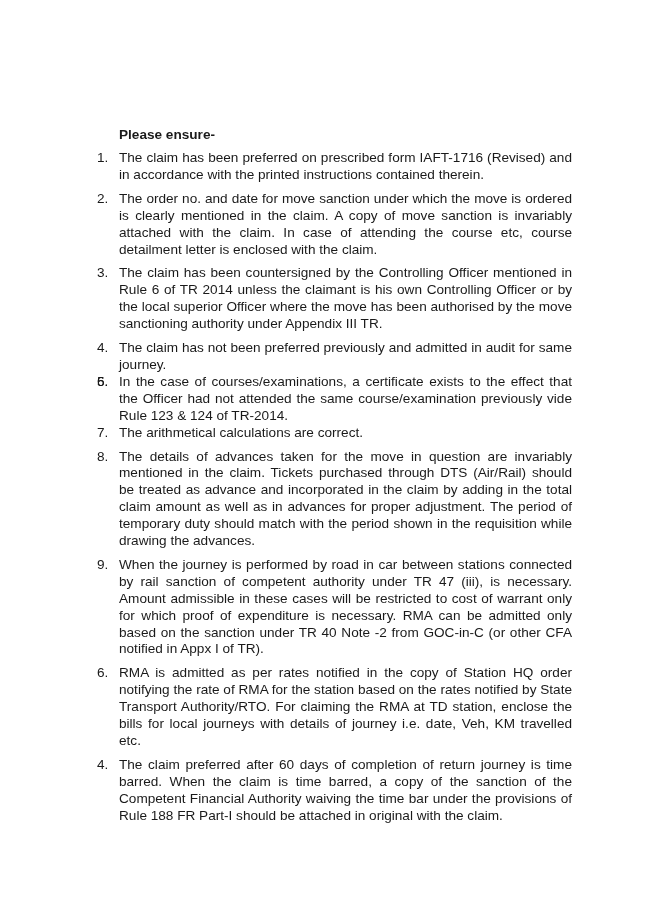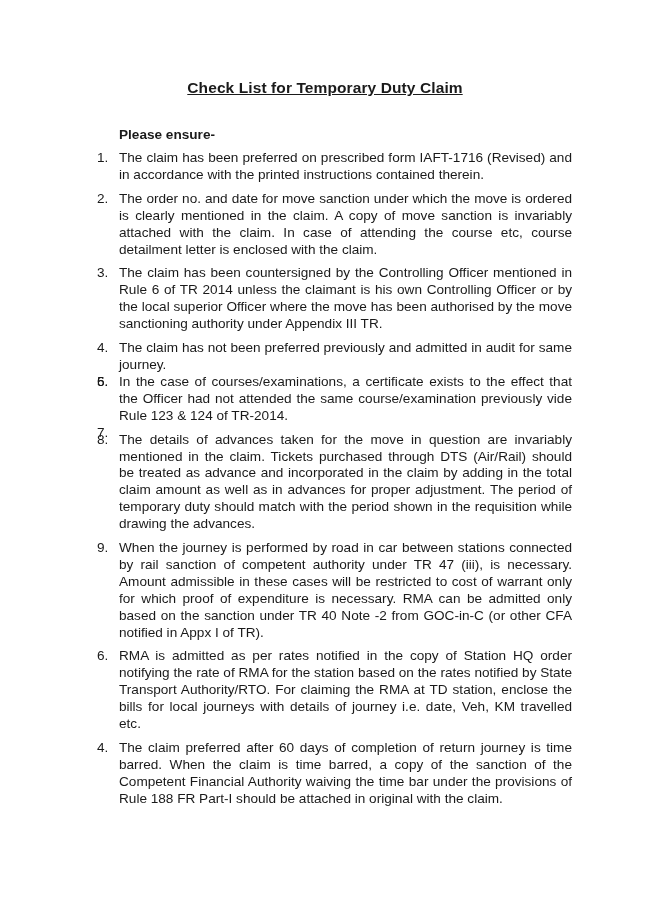--- a/index.html
+++ b/index.html
@@ -13,21 +13,20 @@
   .item { position: relative; padding-left: 22px; font-size: 13.6px; line-height: 16.9px;
           text-align: justify; margin: 0; }
   .num { position: absolute; left: 0; top: 0; }
   .gap-lg { margin-bottom: 7px; }
   .gap-sm { margin-bottom: 0px; }
 </style>
 </head>
 <body>
 
 <div class="page">
-  <div class="title">Check List for Temporary Duty Claim</div>
   <div class="intro">Please ensure-</div>
 
   <ol class="list">
     <li class="item gap-lg">
       <span class="num">1.</span>
       <span>The claim has been preferred on prescribed form IAFT-1716 (Revised) and in accordance with the printed instructions contained therein.</span>
     </li>
     <li class="item gap-lg">
       <span class="num">2.</span>
       <span>The order no. and date for move sanction under which the move is ordered is clearly mentioned in the claim. A copy of move sanction is invariably attached with the claim. In case of attending the course etc, course detailment letter is enclosed with the claim.</span>
@@ -42,20 +41,21 @@
     </li>
     <li class="item gap-sm">
       <span class="num">5.</span>
     </li>
     <li class="item gap-sm">
       <span class="num">6.</span>
       <span>In the case of courses/examinations, a certificate exists to the effect that the Officer had not attended the same course/examination previously vide Rule 123 &amp; 124 of TR-2014.</span>
     </li>
     <li class="item gap-lg">
       <span class="num">7.</span>
+      <span>The arithmetical calculations are correct.</span>
     </li>
     <li class="item gap-lg">
       <span class="num">8.</span>
       <span>The details of advances taken for the move in question are invariably mentioned in the claim. Tickets purchased through DTS (Air/Rail) should be treated as advance and incorporated in the claim by adding in the total claim amount as well as in advances for proper adjustment. The period of temporary duty should match with the period shown in the requisition while drawing the advances.</span>
     </li>
     <li class="item gap-lg">
       <span class="num">9.</span>
       <span>When the journey is performed by road in car between stations connected by rail sanction of competent authority under TR 47 (iii), is necessary. Amount admissible in these cases will be restricted to cost of warrant only for which proof of expenditure is necessary. RMA can be admitted only based on the sanction under TR 40 Note -2 from GOC-in-C (or other CFA notified in Appx I of TR).</span>
     </li>
     <li class="item gap-lg">

